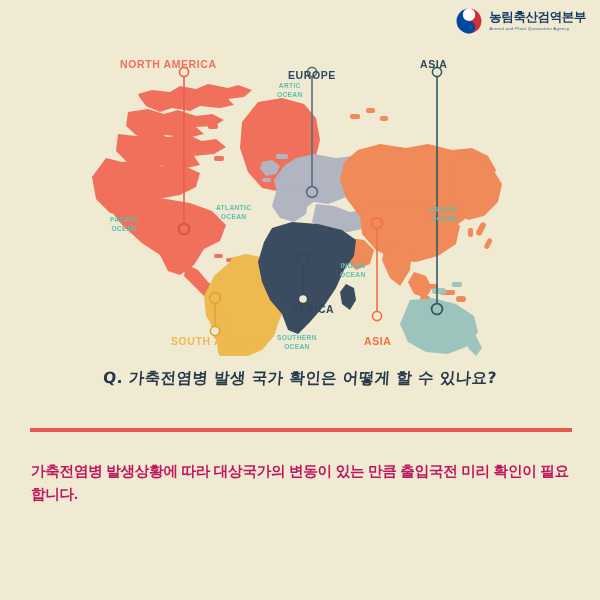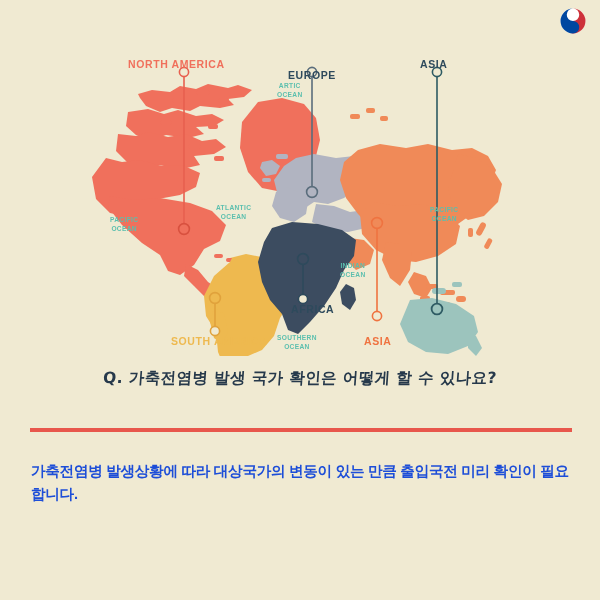--- a/index.html
+++ b/index.html
@@ -41,34 +41,38 @@
     position:absolute;left:0;top:368px;width:600px;text-align:center;
     font-size:15.5px;color:#26394b;font-weight:bold;letter-spacing:0.4px;
     font-family:"DejaVu Sans",sans-serif;
     transform:skewX(-4deg);
   }
 
   
   .answer{position:absolute;left:31px;top:443px;width:545px;}
   .a-par{font-size:14.6px;line-height:1.58;color:#1c1c1c;font-weight:bold;letter-spacing:-0.5px;}
   .hl-green{color:#1d9e44;}
-  .note{margin-top:17px;font-size:14.6px;line-height:1.58;color:#1d4ed8;font-weight:bold;letter-spacing:-0.3px;}
+  .note{margin-top:17px;font-size:14.6px;line-height:1.58;color:#be185d;font-weight:bold;letter-spacing:-0.3px;}
 </style>
 </head>
 <body>
 
 <div id="card">
 
   <div class="header">
     <div class="logo-wrap">
       <svg class="taegeuk" viewBox="0 0 100 100">
         <circle cx="50" cy="50" r="48" fill="#ffffff"></circle>
         <path d="M50 2 A48 48 0 0 1 50 98 A24 24 0 0 1 50 50 A24 24 0 0 0 50 2 Z" fill="#cd313a"></path>
         <path d="M50 2 A48 48 0 0 0 50 98 A24 24 0 0 0 50 50 A24 24 0 0 1 50 2 Z" fill="#0047a0"></path>
       </svg>
+      <div class="logo-text">
+        <div class="logo-ko">농림축산검역본부</div>
+        <div class="logo-en">Animal and Plant Quarantine Agency</div>
+      </div>
     </div>
   </div>
 
   <div class="map-area">
     <svg class="map-svg" viewBox="0 0 600 310">
 
       <g fill="#f0705c">
         <path d="M138,48 l14,-4 l18,2 l10,-6 l16,3 l12,-5 l20,4 l10,-3 l14,5 l-8,7 l-16,2 l6,6 l-14,3 l-20,-2
                  l-10,5 l-18,-3 l-12,4 l-14,-6 l-6,-8 z"></path>
         <path d="M128,66 l20,-3 l16,5 l14,-4 l18,6 l16,-2 l12,6 l-10,6 l-18,1 l8,7 l-16,4 l-22,-3 l-14,5
@@ -187,21 +191,21 @@
         <circle cx="303" cy="253" r="4.6" fill="#f0ead2" stroke="#2e4a5c" stroke-width="1.6"></circle>
       </g>
 
       <g>
         <line x1="377" y1="177" x2="377" y2="270" stroke="#ef7340" stroke-width="1.6"></line>
         <circle cx="377" cy="177" r="5.4" fill="#f08a58" stroke="#ef7340" stroke-width="1.6"></circle>
         <circle cx="377" cy="270" r="4.6" fill="#f0ead2" stroke="#ef7340" stroke-width="1.6"></circle>
       </g>
     </svg>
 
-    <div class="mlabel continent-label c-na" style="left:128px;top:12px;">NORTH AMERICA</div>
+    <div class="mlabel continent-label c-na" style="left:120px;top:12px;">NORTH AMERICA</div>
     <div class="mlabel continent-label c-eu" style="left:288px;top:12px;margin-top:11px;">EUROPE</div>
     <div class="mlabel continent-label c-as-top" style="left:420px;top:12px;">ASIA</div>
     <div class="mlabel continent-label c-sa" style="left:171px;top:289px;">SOUTH AMERICA</div>
     <div class="mlabel continent-label c-af" style="left:263px;top:257px;margin-left:28px;">AFRICA</div>
     <div class="mlabel continent-label c-as-bot" style="left:364px;top:289px;">ASIA</div>
 
     <div class="mlabel ocean-label" style="left:277px;top:36px;">
       <div>ARTIC</div>
       <div>OCEAN</div>
     </div>

